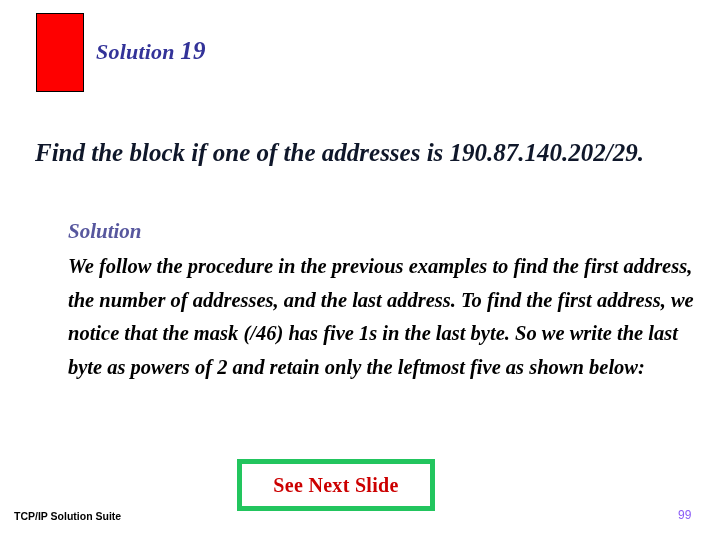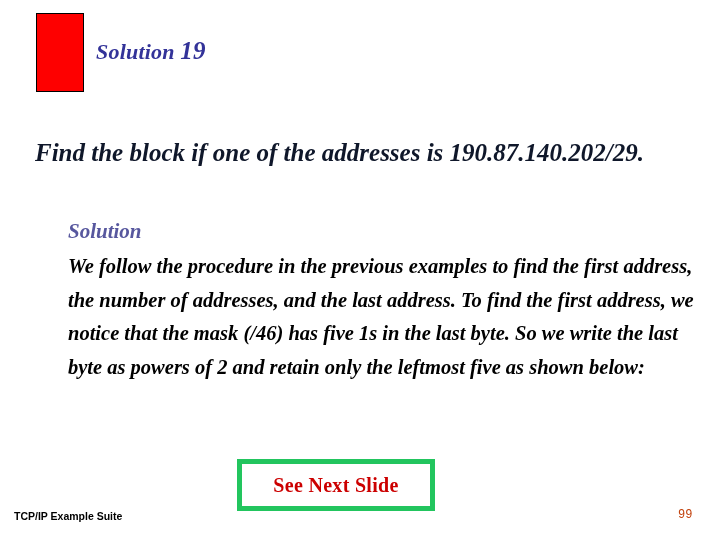--- a/index.html
+++ b/index.html
@@ -145,25 +145,25 @@
     line-height: 13px;
     color: #000000;
     white-space: nowrap;
   }
   #footer-page-number {
     position: absolute;
     left: 678px;
     top: 508px;
     width: 28px;
     text-align: left;
-    font-family: Liberation Mono, monospace;
+    font-family: Liberation Sans, sans-serif;
     font-weight: normal;
     font-size: 12px;
     line-height: 15px;
-    color: #c2410c;
+    color: #8b5cf6;
   }
 </style>
 </head>
 <body>
 
 <div id="slide">
 
   <div id="header-block">
     <div id="title-marker"></div>
     <div id="slide-title"><span>Solution </span><span class="num">19</span></div>
@@ -176,16 +176,16 @@
 
   <div id="solution-block">
     <div id="solution-heading">Solution</div>
     <p id="solution-text">We follow the procedure in the previous examples to find the first address, the number of addresses, and the last address. To find the first address, we notice that the mask (/46) has five 1s in the last byte. So we write the last byte as powers of 2 and retain only the leftmost five as shown below:</p>
   </div>
 
   <div id="next-slide-box">
     <span id="next-slide-label">See Next Slide</span>
   </div>
 
-  <div id="footer-title">TCP/IP Example Suite</div>
+  <div id="footer-title">TCP/IP Solution Suite</div>
   <div id="footer-page-number">99</div>
 
 </div>
 
 </body></html>

